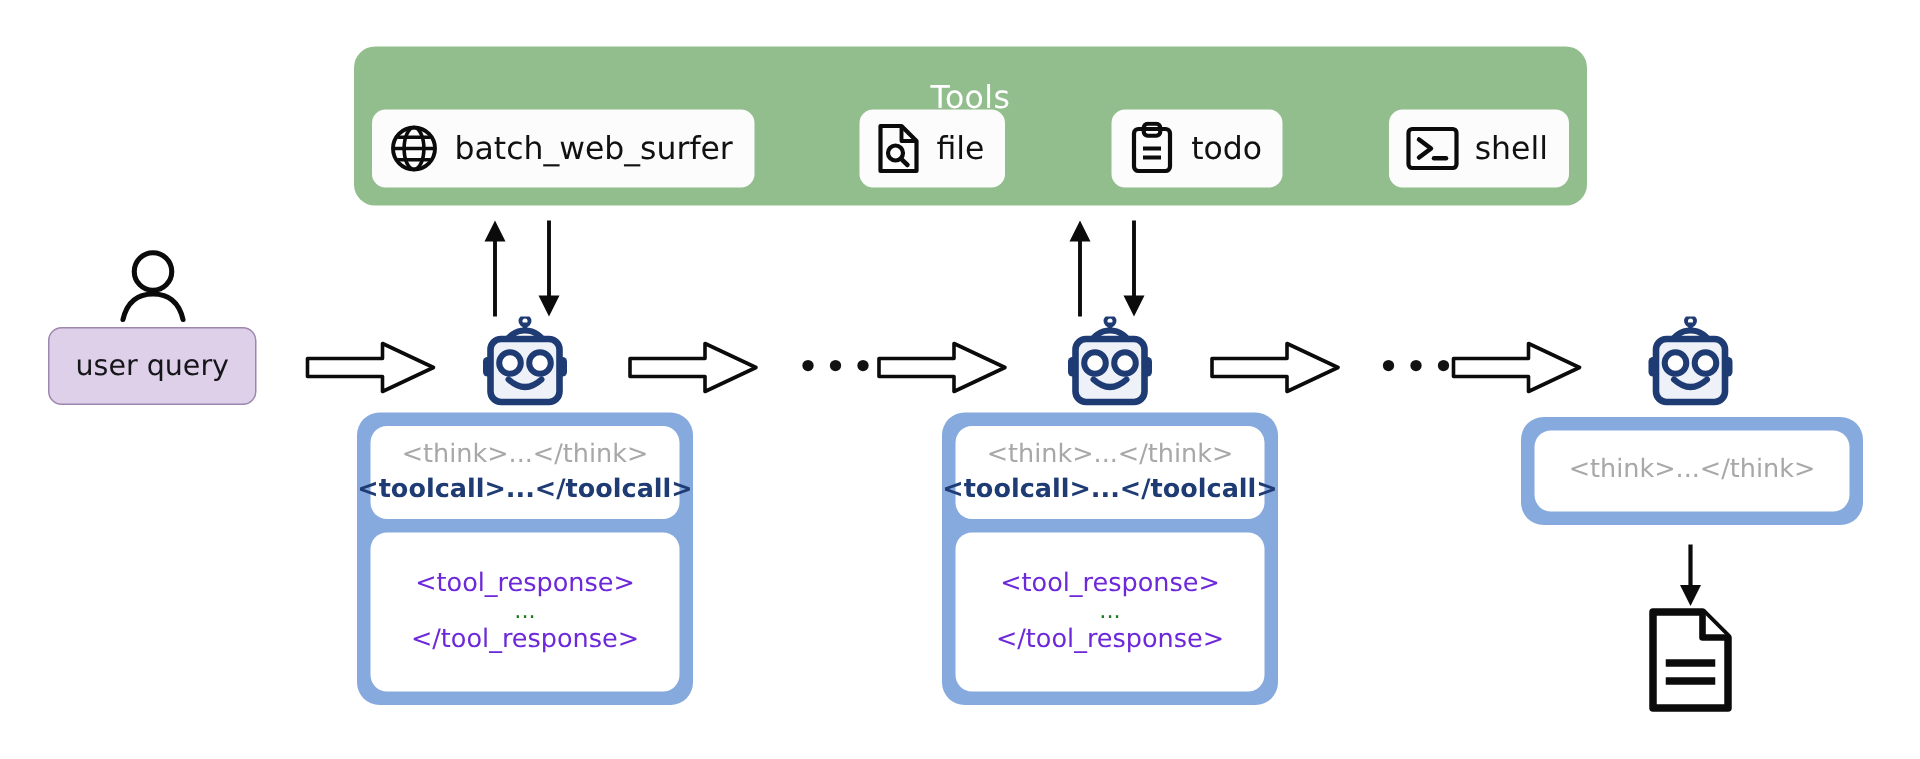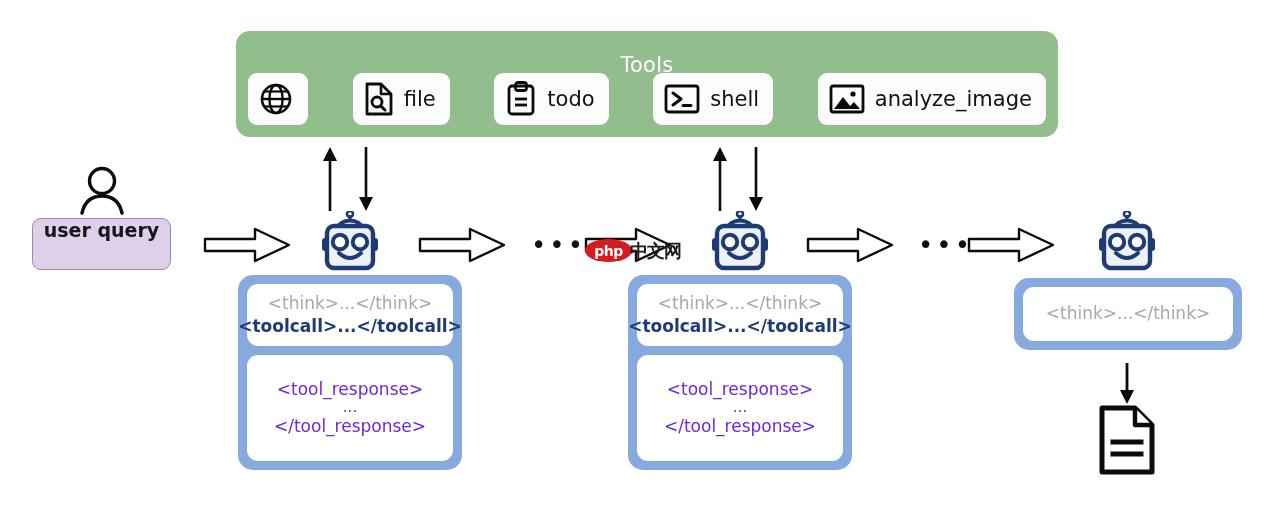--- a/index.html
+++ b/index.html
@@ -77,24 +77,23 @@
   .user-query {
     position: absolute;
     left: 32px;
     top: 218px;
     width: 139px;
     height: 52px;
     background: #ddd0e8;
     border: 1.6px solid #9d86b0;
     border-radius: 9px;
     display: flex;
-    align-items: flex-start;
+    align-items: center;
     justify-content: center;
     box-sizing: border-box;
-    font-weight: bold;
   }
   .user-query-label {
     font-size: 19px;
     color: #16161a;
     font-family: "DejaVu Sans", sans-serif;
   }
 
   
   .block-arrow { position: absolute; }
 
@@ -197,20 +196,21 @@
       <div class="tool-chip">
         <span>
           <svg class="tool-ico" width="36" height="36" viewBox="0 0 36 36">
             <circle cx="18" cy="18" r="14" fill="none" stroke="#0b0b0b" stroke-width="2.6"></circle>
             <ellipse cx="18" cy="18" rx="6.6" ry="14" fill="none" stroke="#0b0b0b" stroke-width="2.4"></ellipse>
             <line x1="4" y1="18" x2="32" y2="18" stroke="#0b0b0b" stroke-width="2.4"></line>
             <line x1="7" y1="10.5" x2="29" y2="10.5" stroke="#0b0b0b" stroke-width="2.2"></line>
             <line x1="7" y1="25.5" x2="29" y2="25.5" stroke="#0b0b0b" stroke-width="2.2"></line>
           </svg>
         </span>
+        <span class="tool-label">batch_web_surfer</span>
       </div>
 
       <div class="tool-chip">
         <span>
           <svg class="tool-ico" width="32" height="36" viewBox="0 0 32 36">
             <path d="M4 3 h14 l10 10 v20 a0 0 0 0 1 0 0 h-24 z" fill="none" stroke="#0b0b0b" stroke-width="2.8" stroke-linejoin="round"></path>
             <path d="M18 3 v10 h10" fill="none" stroke="#0b0b0b" stroke-width="2.6" stroke-linejoin="round"></path>
             <circle cx="14" cy="21" r="5" fill="none" stroke="#0b0b0b" stroke-width="2.8"></circle>
             <line x1="17.6" y1="24.8" x2="22" y2="29" stroke="#0b0b0b" stroke-width="3" stroke-linecap="round"></line>
           </svg>
@@ -234,30 +234,20 @@
         <span>
           <svg class="tool-ico" width="38" height="34" viewBox="0 0 38 34">
             <rect x="3" y="4" width="32" height="26" rx="2.5" fill="none" stroke="#0b0b0b" stroke-width="2.8"></rect>
             <polyline points="10,11 18,17 10,23" fill="none" stroke="#0b0b0b" stroke-width="3" stroke-linecap="round" stroke-linejoin="round"></polyline>
             <line x1="20" y1="23.5" x2="28" y2="23.5" stroke="#0b0b0b" stroke-width="3" stroke-linecap="round"></line>
           </svg>
         </span>
         <span class="tool-label">shell</span>
       </div>
 
-      <div class="tool-chip">
-        <span>
-          <svg class="tool-ico" width="38" height="34" viewBox="0 0 38 34">
-            <rect x="3" y="4" width="32" height="26" rx="2" fill="none" stroke="#0b0b0b" stroke-width="2.8"></rect>
-            <circle cx="25" cy="12" r="2.6" fill="#0b0b0b"></circle>
-            <path d="M6 27 L15 15 L22 24 L26 20 L32 27 Z" fill="#0b0b0b"></path>
-          </svg>
-        </span>
-        <span class="tool-label">analyze_image</span>
-      </div>
 
     </div>
   </div>
 
   <div class="user-person">
     <svg width="52" height="50" viewBox="0 0 52 50">
       <circle cx="26" cy="16" r="12.5" fill="none" stroke="#0b0b0b" stroke-width="3.4"></circle>
       <path d="M6 48 C9 35 17 31 26 31 C35 31 43 35 46 48" fill="none" stroke="#0b0b0b" stroke-width="3.4" stroke-linecap="round"></path>
     </svg>
   </div>
@@ -317,26 +307,20 @@
     </svg>
   </div>
   <div class="ellipsis" style="left:531px; top:232px;">•••</div>
 
   <div class="block-arrow" style="left:584px; top:225px;">
     <svg width="88" height="40" viewBox="0 0 88 40">
       <path d="M2 14 H52 V4 L86 20 L52 36 V26 H2 Z" fill="#ffffff" stroke="#0b0b0b" stroke-width="2.4" stroke-linejoin="round"></path>
     </svg>
   </div>
 
-  <div class="watermark">
-    <div class="wm-oval">
-      <span class="wm-php">php</span>
-    </div>
-    <div class="wm-cn">中文网</div>
-  </div>
 
   <div class="thin-arrow" style="left:710px; top:145px;">
     <svg width="20" height="68" viewBox="0 0 20 68">
       <line x1="10" y1="66" x2="10" y2="12" stroke="#0b0b0b" stroke-width="2.6"></line>
       <path d="M10 2 L17 16 L3 16 Z" fill="#0b0b0b"></path>
     </svg>
   </div>
   <div class="thin-arrow" style="left:746px; top:145px;">
     <svg width="20" height="68" viewBox="0 0 20 68">
       <line x1="10" y1="2" x2="10" y2="56" stroke="#0b0b0b" stroke-width="2.6"></line>

